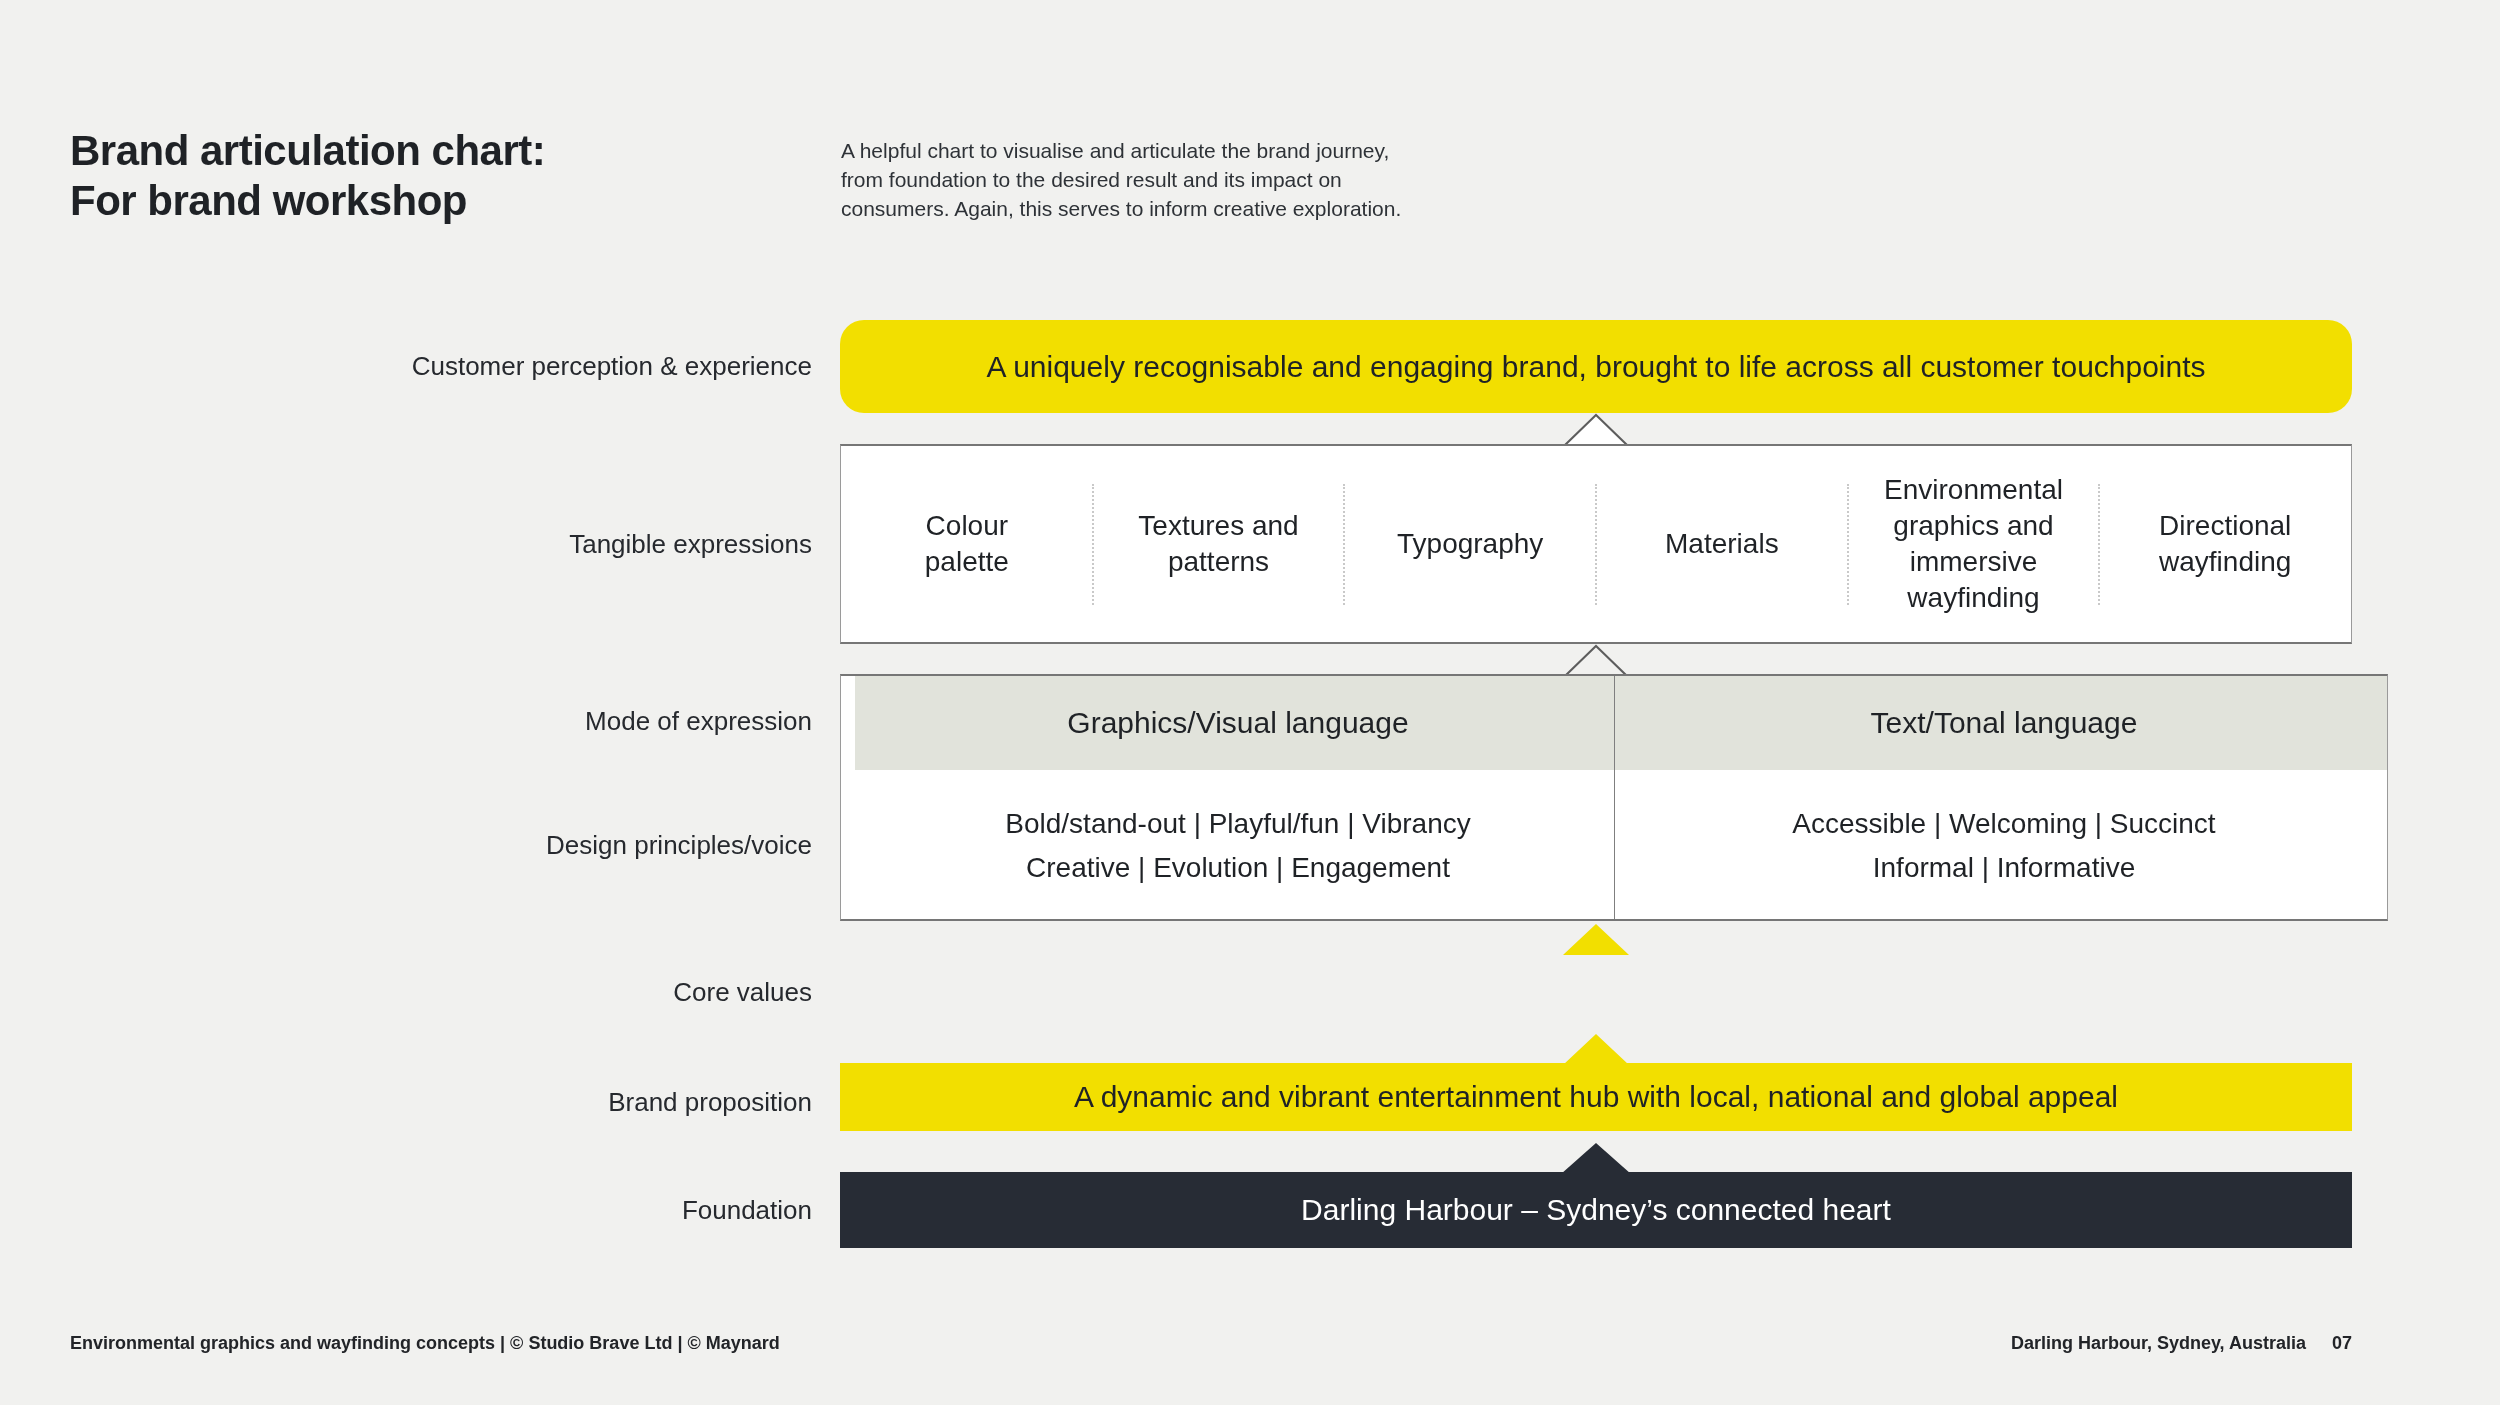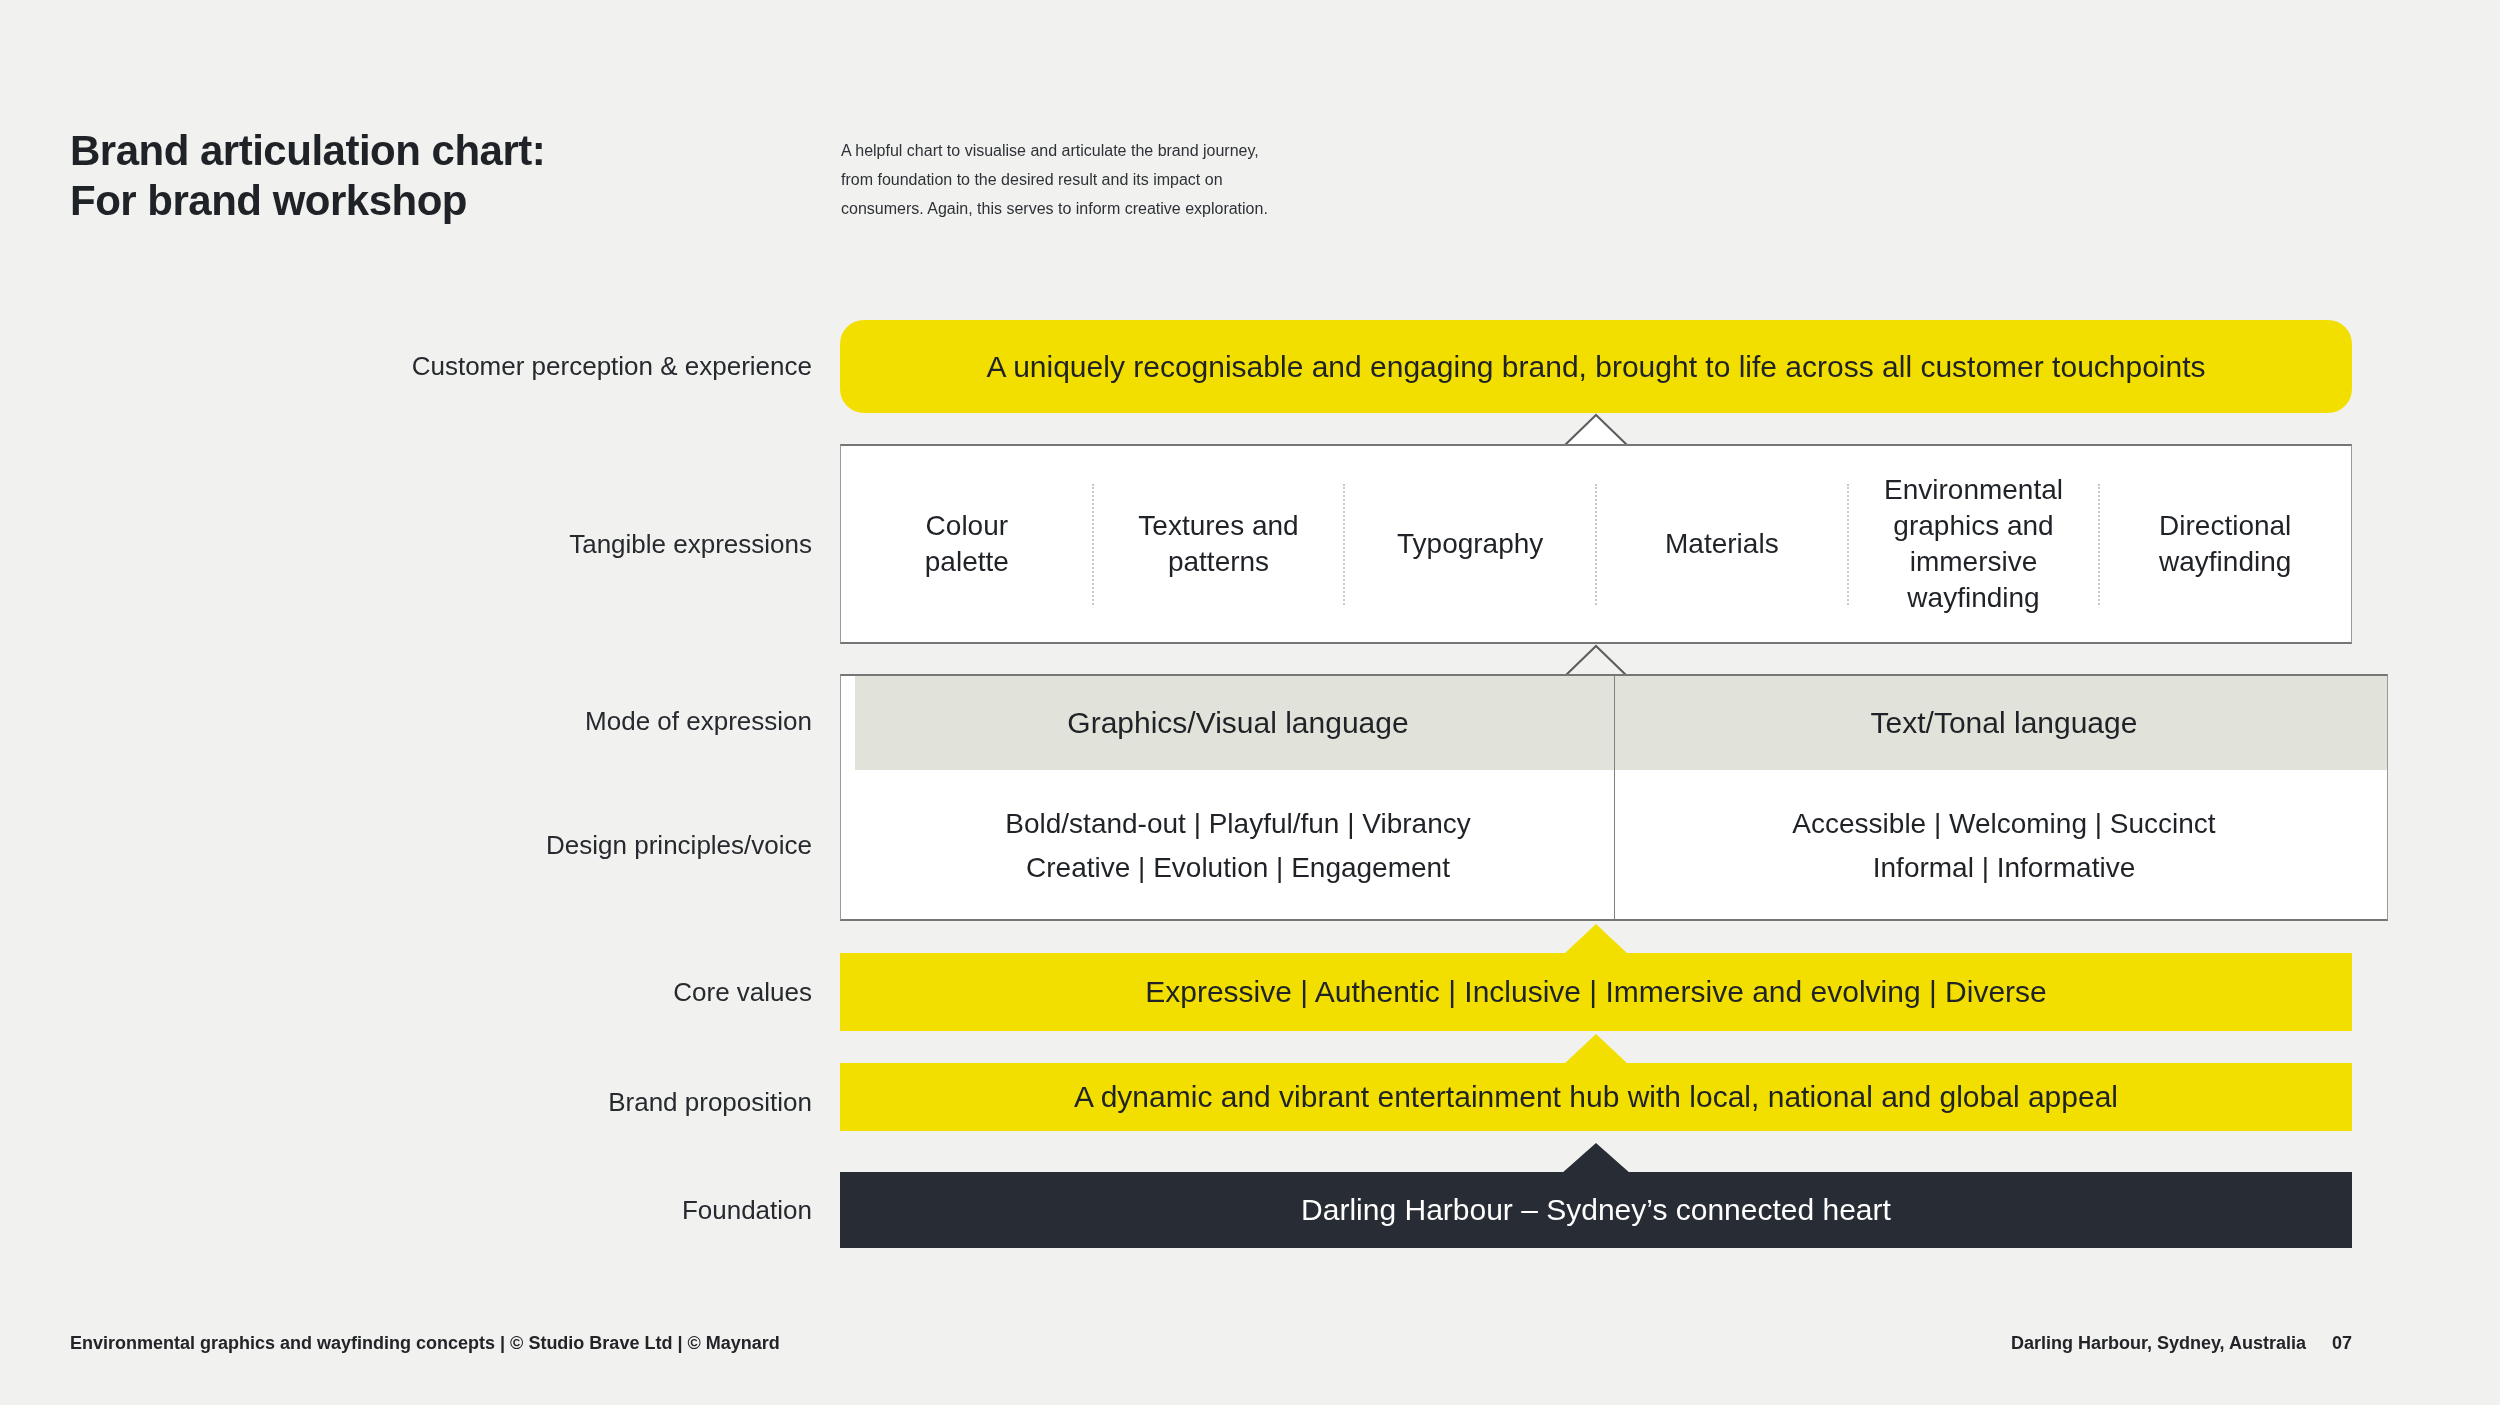--- a/index.html
+++ b/index.html
@@ -14,21 +14,21 @@
   .slide{position:absolute;left:0;top:0;width:2500px;height:1405px;}
 
   
   .title{
     position:absolute;left:70px;top:126px;
     font-size:42px;font-weight:700;line-height:50px;
     letter-spacing:-0.5px;color:#1f2226;white-space:pre-line;
   }
   .description{
     position:absolute;left:841px;top:136px;
-    font-size:16px;line-height:29px;color:#2e3237;white-space:pre-line;
+    font-size:21px;line-height:29px;color:#2e3237;white-space:pre-line;
   }
 
   
   .rowlabel{
     position:absolute;right:1688px;
     font-size:26px;line-height:26px;color:#26292e;white-space:nowrap;text-align:right;
   }
 
   
   .bar{
@@ -163,23 +163,20 @@
       <div class="pcol">Accessible | Welcoming | Succinct
 Informal | Informative</div>
     </div>
     <div class="mode-divider"></div>
   </div>
 
   <svg class="tri tri-3" width="66" height="31" viewBox="0 0 66 31">
     <polygon points="0,31 33,0 66,31" fill="#F2DF00"></polygon>
   </svg>
 
-  <div class="bar yellow core-bar">
-    <span class="bar-text">Expressive | Authentic | Inclusive | Immersive and evolving | Diverse</span>
-  </div>
 
   <svg class="tri tri-4" width="66" height="31" viewBox="0 0 66 31">
     <polygon points="0,31 33,0 66,31" fill="#F2DF00"></polygon>
   </svg>
 
   <div class="bar yellow prop-bar">
     <span class="bar-text">A dynamic and vibrant entertainment hub with local, national and global appeal</span>
   </div>
 
   <svg class="tri tri-5" width="70" height="31" viewBox="0 0 70 31">

